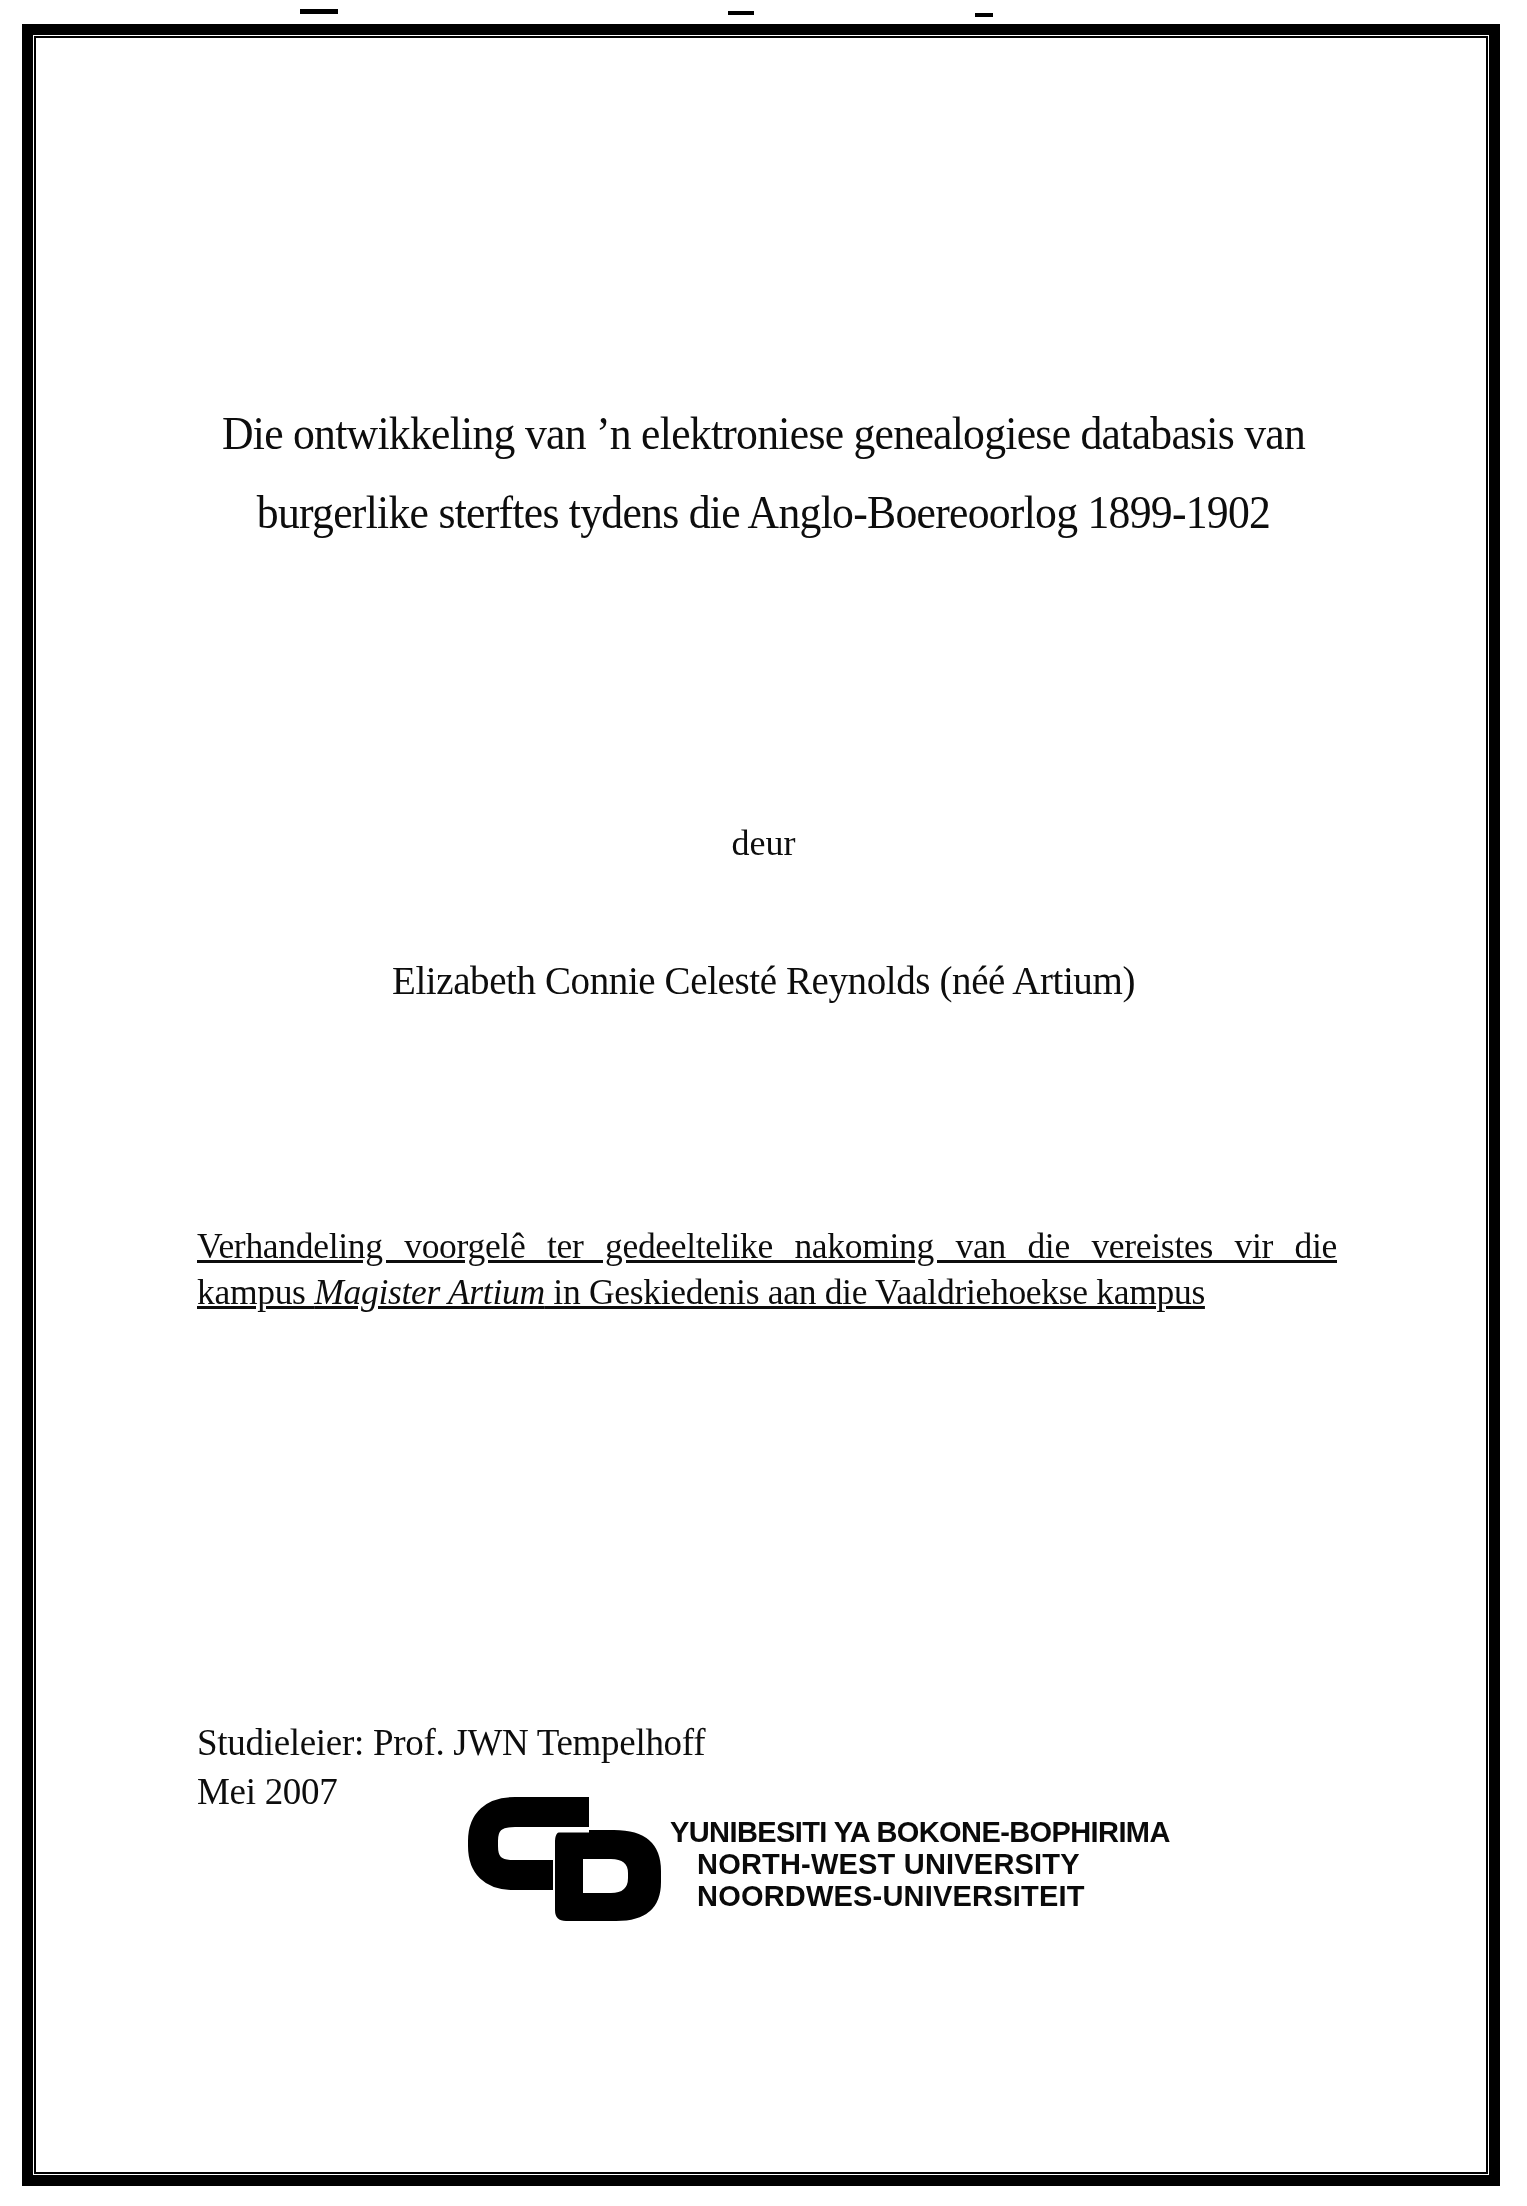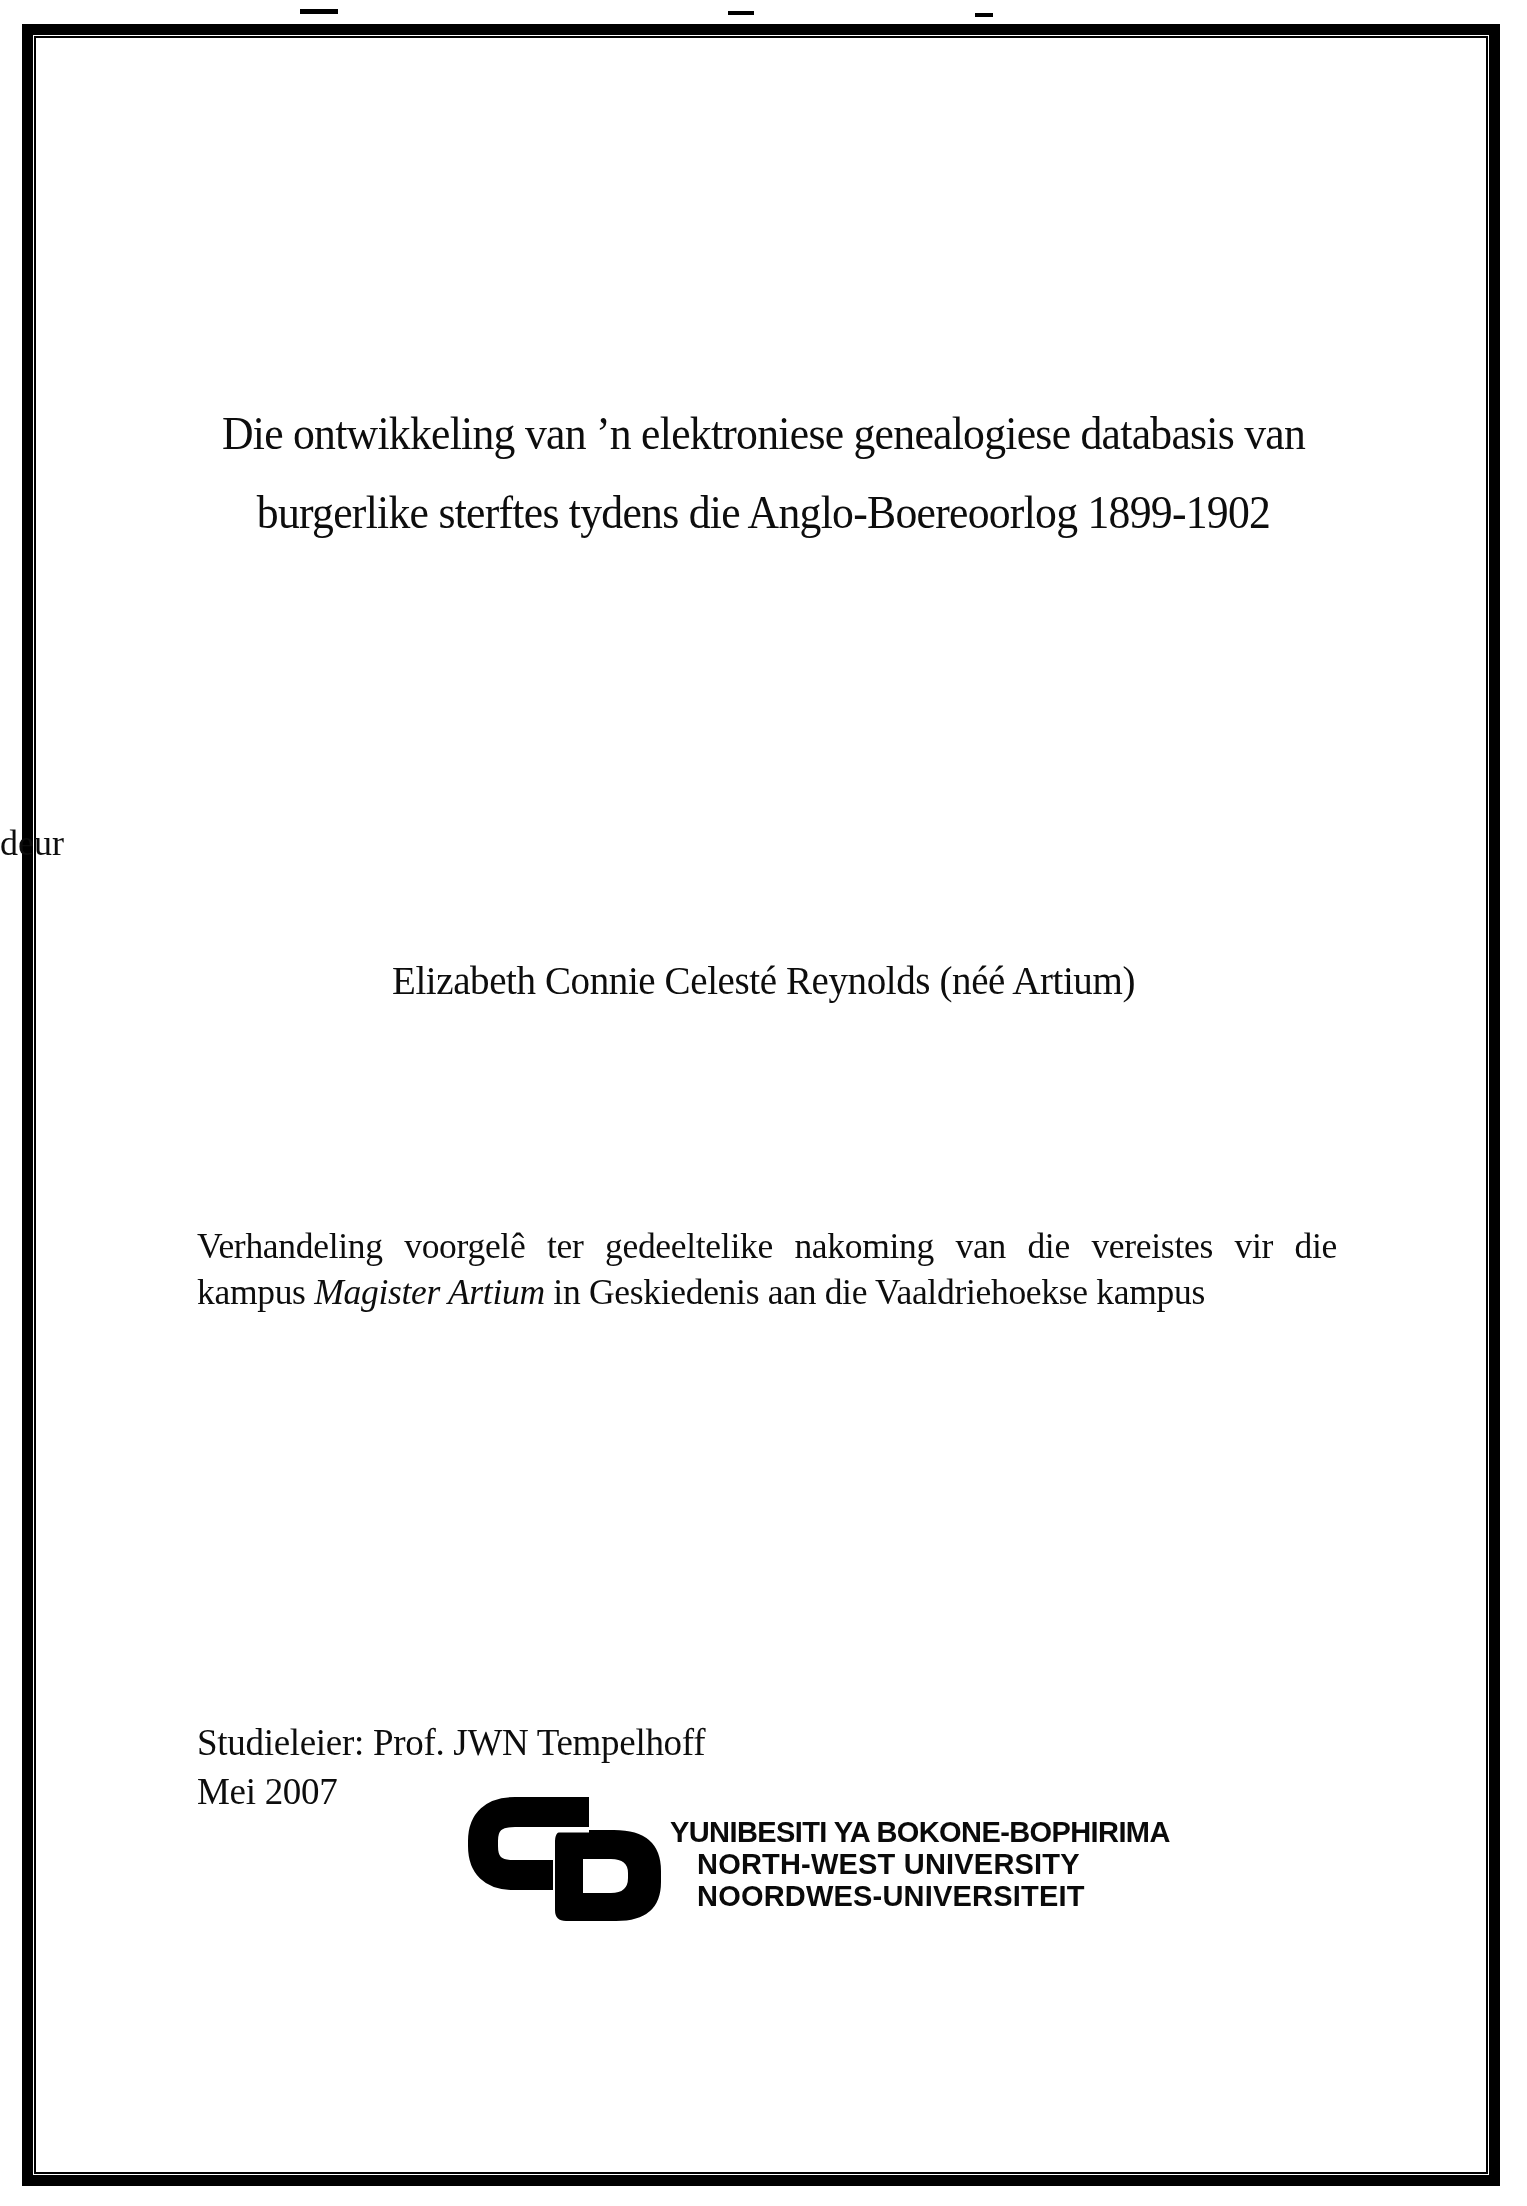--- a/index.html
+++ b/index.html
@@ -30,29 +30,29 @@
   .a3 { left:975px; top:13px; width:18px; height:4px; }
 
   .title-block {
     position:absolute; left:120px; right:120px; top:394px;
     text-align:center;
     font-size:47px; line-height:79px; letter-spacing:-0.8px;
     transform:scaleX(0.93); transform-origin:center top;
   }
   .byline {
     position:absolute; left:0; right:0; top:822px;
-    font-size:36px;
+    text-align:center; font-size:36px;
   }
   .author-line {
     position:absolute; left:0; right:0; top:958px;
     text-align:center; font-size:39px; letter-spacing:-0.4px;
   }
   .requirement {
     position:absolute; left:197px; width:1140px; top:1224px;
-    font-size:35.5px; line-height:45.5px; letter-spacing:-0.3px;
+    font-size:35.5px; line-height:45.5px; letter-spacing:-0.3px;text-decoration:underline;
   }
   .requirement .just {
     text-align:justify; text-align-last:justify;
     white-space:nowrap; overflow:visible;
   }
   .requirement i { font-style:italic; }
   .supervisor-block {
     position:absolute; left:197px; top:1718px;
     font-size:37px; line-height:49px; letter-spacing:-0.3px;
   }

